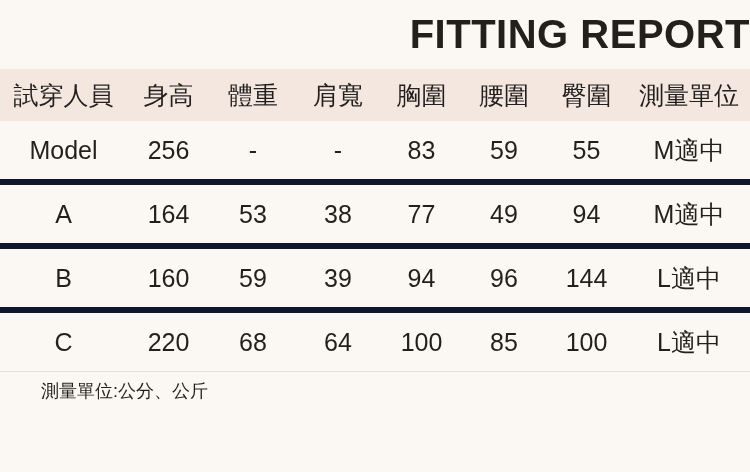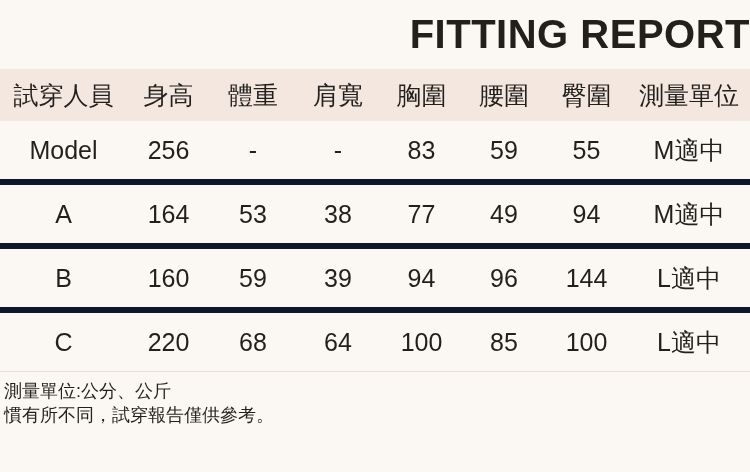--- a/index.html
+++ b/index.html
@@ -68,20 +68,21 @@
   .col-waist  { width: 82px; }
   .col-hip    { width: 83px; }
   .col-size   { width: 122px; }
 
   .notes {
     padding: 8px 4px 0 4px;
     font-size: 18px;
     line-height: 1.32;
     color: #231f1c;
     font-family: "Liberation Sans", sans-serif;
+    margin-left: 37px;
   }
   .notes div {
     white-space: nowrap;
   }
 </style>
 </head>
 <body>
 
 <div class="page">
 
@@ -149,16 +150,15 @@
         <td>100</td>
         <td>85</td>
         <td>100</td>
         <td>L適中</td>
       </tr>
     </tbody>
   </table>
 
   <div class="notes">
     <div>測量單位:公分、公斤</div>
-    <div>慣有所不同，試穿報告僅供參考。</div>
   </div>
 
 </div>
 
 </body></html>

